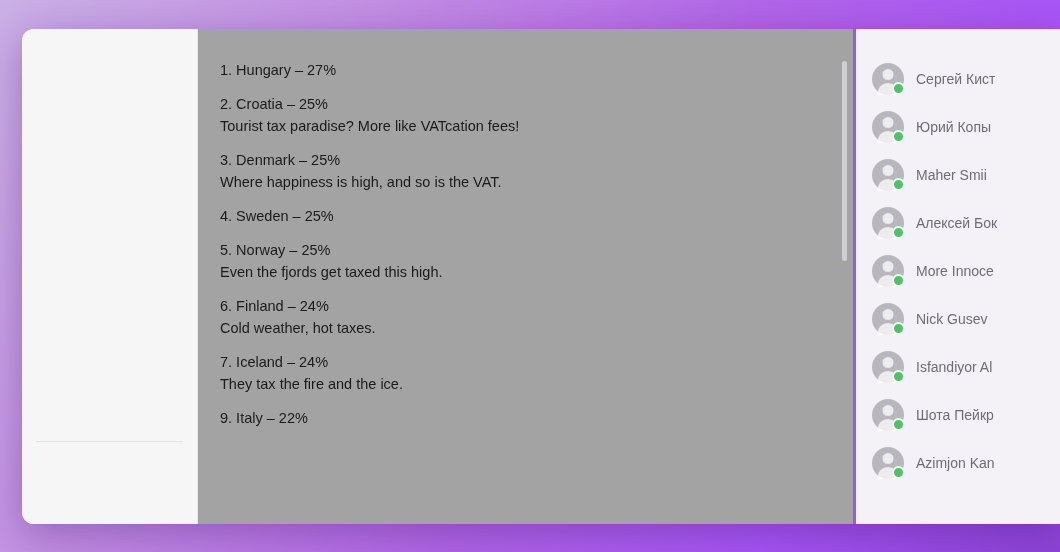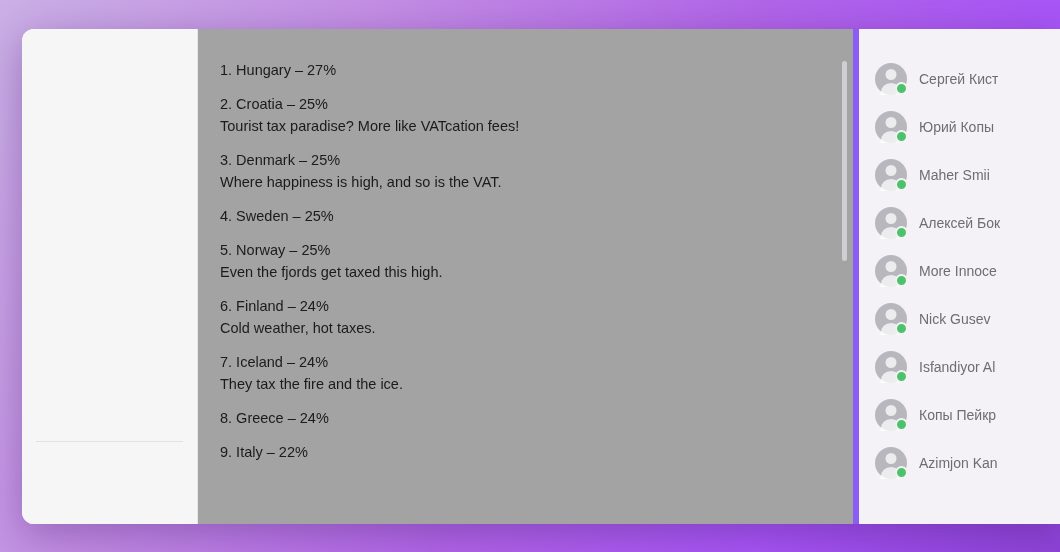--- a/index.html
+++ b/index.html
@@ -86,21 +86,21 @@
     top: 32px;
     width: 5px;
     height: 200px;
     border-radius: 3px;
     background: #cfcfd3;
   }
   
   .right-pane {
     flex: 1 1 auto;
     background: #f4f2f6;
-    border-left: 6px solid #8b5cf6;
+    border-left: 3px solid #8b5cf6;
     padding-top: 26px;
     box-sizing: border-box;
     overflow: hidden;
   }
   .contact-row {
     height: 48px;
     display: flex;
     align-items: center;
     padding-left: 16px;
     box-sizing: border-box;
@@ -194,21 +194,20 @@
         <div class="msg-line heading">6. Finland – 24%</div>
         <div class="msg-line">Cold weather, hot taxes.</div>
       </div>
 
       <div class="msg-block">
         <div class="msg-line heading">7. Iceland – 24%</div>
         <div class="msg-line">They tax the fire and the ice.</div>
       </div>
 
       <div class="msg-block">
-        <div class="msg-line heading">8. Greece – 24%</div>
       </div>
 
       <div class="msg-block">
         <div class="msg-line heading">9. Italy – 22%</div>
 
       </div>
 
     </div>
     <div class="scrollbar-track"></div>
     <div class="scrollbar-thumb"></div>
@@ -279,21 +278,21 @@
       </div>
       <div class="contact-name">Isfandiyor Al</div>
     </div>
 
     <div class="contact-row">
       <div class="avatar">
         <div class="head"></div>
         <div class="body"></div>
         <div class="status-dot"></div>
       </div>
-      <div class="contact-name">Копы Пейкр</div>
+      <div class="contact-name">Шота Пейкр</div>
     </div>
 
     <div class="contact-row">
       <div class="avatar">
         <div class="head"></div>
         <div class="body"></div>
         <div class="status-dot"></div>
       </div>
       <div class="contact-name">Azimjon Kan</div>
     </div>

